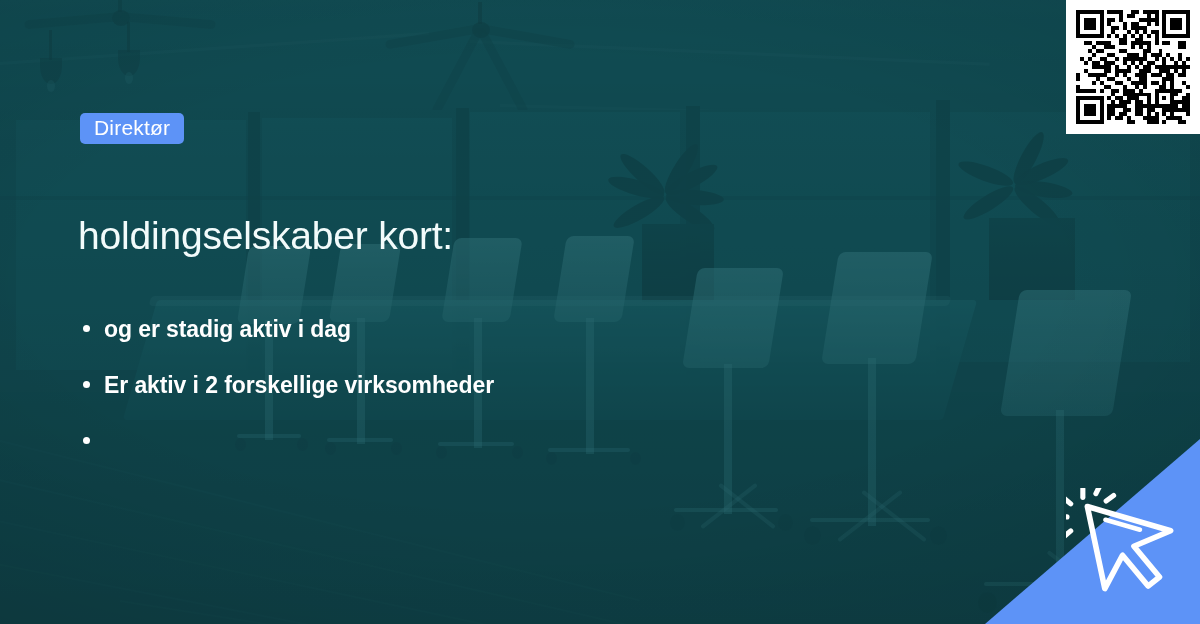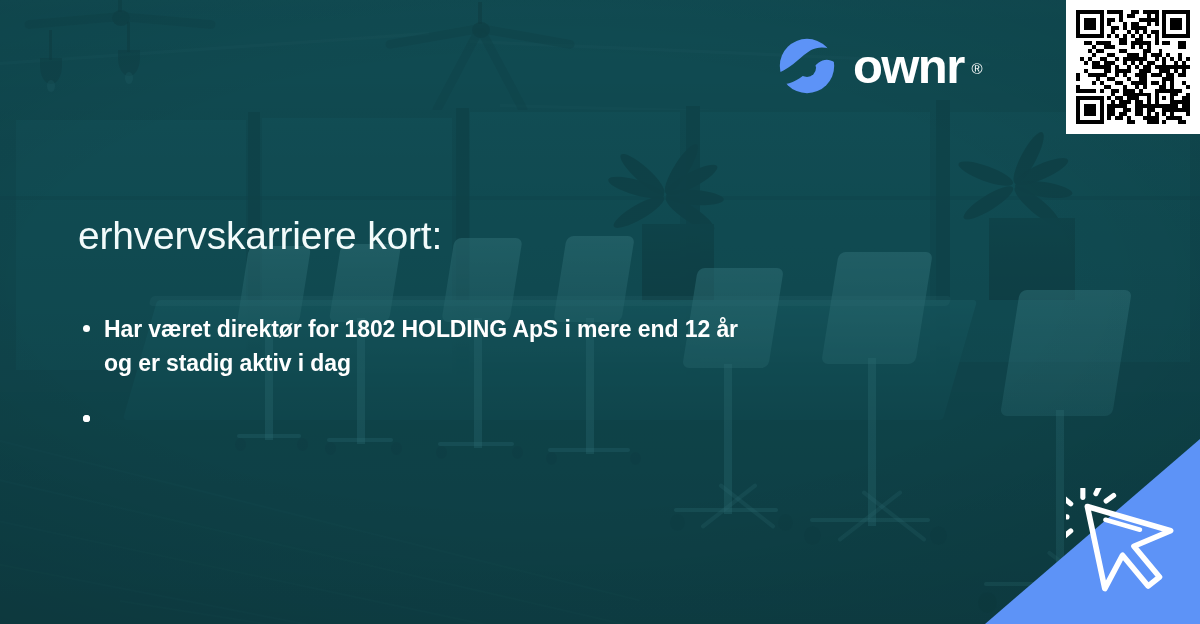--- a/index.html
+++ b/index.html
@@ -300,52 +300,38 @@
       <div class="wheel" style="left:120px;top:302px;width:19px;height:21px;"></div>
     </div>
 
     <div class="wash"></div>
     <div class="wash2"></div>
     <div class="vignette"></div>
   </div>
 
   <div class="content">
 
-
-    <div class="title-2">erhvervskarriere kort:</div>
+    <div class="badge">Direktør</div>
+
+    <div class="title-2">holdingselskaber kort:</div>
 
     <div class="bullets">
       <div class="bullet">
         <span class="dot"></span>
-        <span>Har været direktør for 1802 HOLDING ApS i mere end 12 år</span>
         <span class="l2">og er stadig aktiv i dag</span>
       </div>
       <div class="bullet">
         <span class="dot"></span>
+        <span>Er aktiv i 2 forskellige virksomheder</span>
       </div>
       <div class="bullet">
         <span class="dot"></span>
       </div>
     </div>
 
-    <div class="logo">
-      <svg class="logo-mark" viewBox="0 0 64 64">
-        <defs>
-          <mask id="swirlmask">
-            <rect x="0" y="0" width="64" height="64" fill="#fff"></rect>
-            <path d="M2 44 C 18 34, 24 22, 34 14 C 42 8, 54 8, 62 12 L 62 24 C 50 18, 44 26, 36 36 C 26 48, 16 56, 4 56 Z" fill="#000" transform="rotate(8 32 32)"></path>
-            <circle cx="32" cy="34" r="10" fill="#000"></circle>
-          </mask>
-        </defs>
-        <circle cx="32" cy="32" r="30" fill="#5d93f7" mask="url(#swirlmask)"></circle>
-      </svg>
-      <div class="logo-word">
-        <span>ownr</span><span class="logo-reg">®</span>
-      </div>
-    </div>
 
     <div class="qr-panel">
       <div class="qr-grid" id="qrgrid">
           <i></i>
           <i></i>
           <i></i>
           <i></i>
           <i></i>
           <i></i>
           <i></i>

